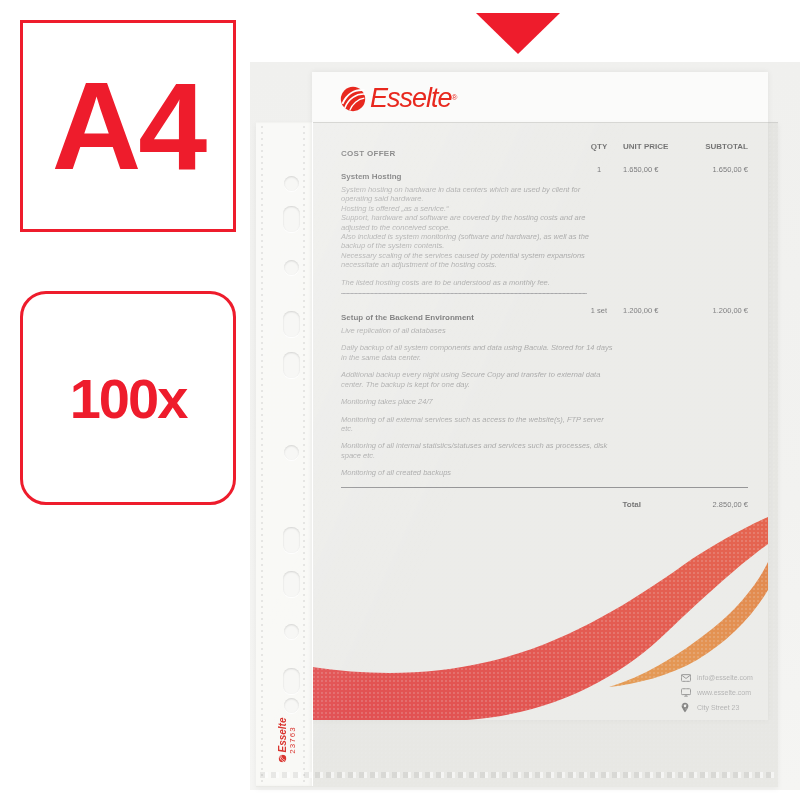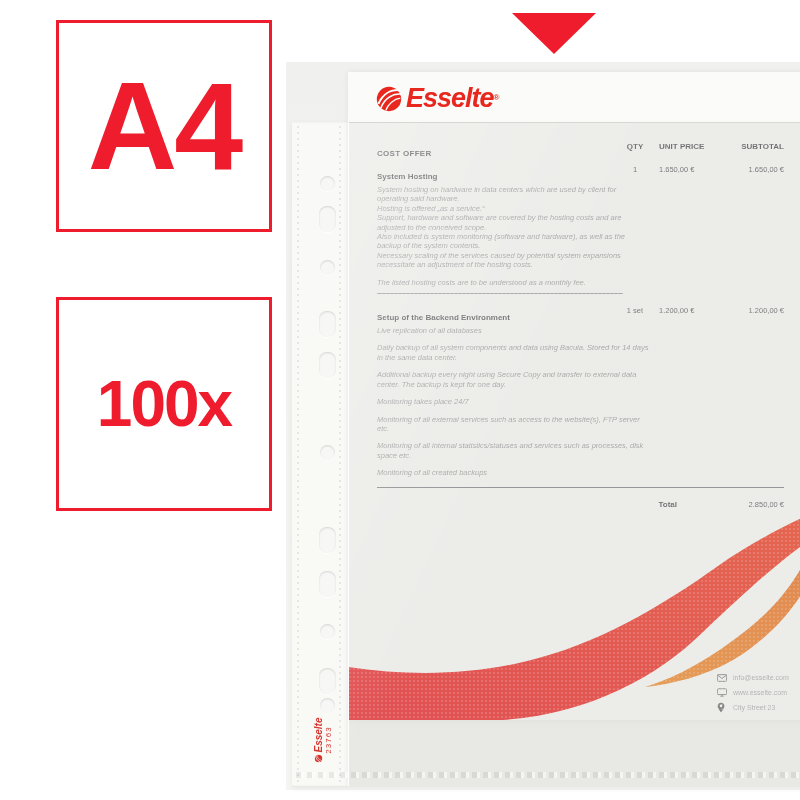--- a/index.html
+++ b/index.html
@@ -1,43 +1,43 @@
 <!DOCTYPE html>
 <html><head>
 <meta charset="utf-8">
 <style>
   html,body{margin:0;padding:0;background:#fff;}
   #stage{position:relative;width:800px;height:800px;background:#ffffff;overflow:hidden;
          font-family:"Liberation Sans",sans-serif;}
-  .abs{position:absolute;margin-left:36px;}
+  .abs{position:absolute;}
 
   
   #backdrop{left:250px;top:62px;width:550px;height:728px;background:#f1f1ef;
             background-image:linear-gradient(180deg,#f0f0ee 0%,#f2f2f0 60%,#f5f5f3 100%);}
 
   
   #triangle{left:476px;top:13px;width:0;height:0;
             border-left:42px solid transparent;border-right:42px solid transparent;
             border-top:41px solid #ee1c2c;}
 
   
   .badge{left:20px;width:210px;border:3px solid #ee1c2c;background:#fff;color:#ee1c2c;
          display:flex;align-items:center;justify-content:center;font-weight:bold;}
   #badge-a4{top:20px;height:206px;font-size:124px;letter-spacing:-3px;}
-  #badge-100x{top:297px;height:208px;font-size:64px;letter-spacing:-2px;}
+  #badge-100x{top:291px;height:208px;font-size:56px;letter-spacing:-2px;border-radius:26px;}
   #badge-85u{top:565px;height:209px;font-size:84px;letter-spacing:-1px;}
 
   
   #paper{left:312px;top:72px;width:456px;height:648px;background:#fbfbfa;
          box-shadow:0 0 6px rgba(0,0,0,0.07);}
   #swoosh-svg{position:absolute;left:0;top:0;width:456px;height:648px;}
 
   #logo-row{position:absolute;left:28px;top:13px;display:flex;align-items:flex-start;}
   #logo-emblem{width:26px;height:26px;margin-right:4px;margin-top:1px;}
-  #logo-text{font-size:27px;line-height:26px;font-weight:bold;font-style:italic;
+  #logo-text{font-size:27px;line-height:26px;font-weight:normal;font-style:italic;
              color:#e8281e;letter-spacing:-1px;text-align:center;}
   #logo-reg{font-size:8px;color:#e8281e;vertical-align:top;font-style:normal;}
 
   #doc-body{position:absolute;left:29px;top:70px;width:407px;color:#55555a;}
   .thead-row,.row-head,#total-row{position:relative;height:11px;}
   .h-bold{font-weight:bold;font-size:8px;color:#4b4b4e;letter-spacing:0.3px;}
   .row-title{font-weight:bold;font-size:8px;color:#4b4b4e;}
   .col-qty{position:absolute;top:0;left:238px;width:40px;text-align:center;font-size:7.5px;}
   .col-unit{position:absolute;top:0;left:282px;width:70px;font-size:7.5px;}
   .col-sub{position:absolute;top:0;left:307px;width:100px;text-align:right;font-size:7.5px;}

